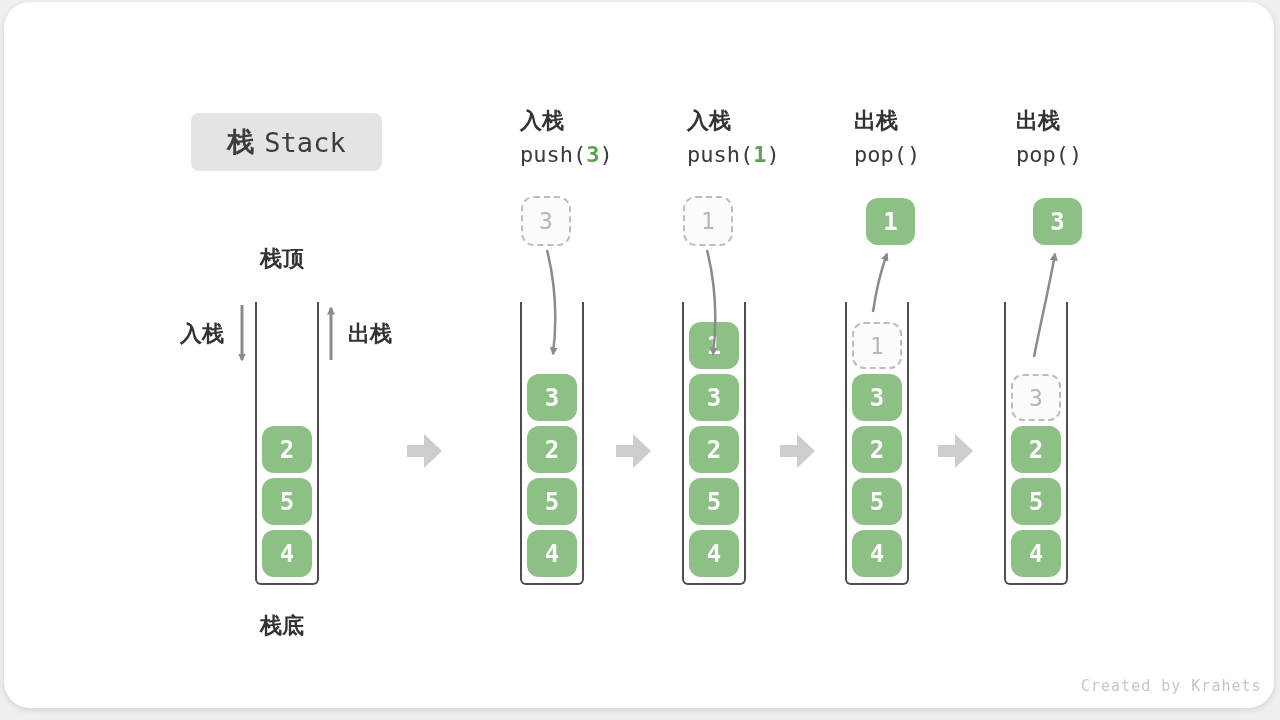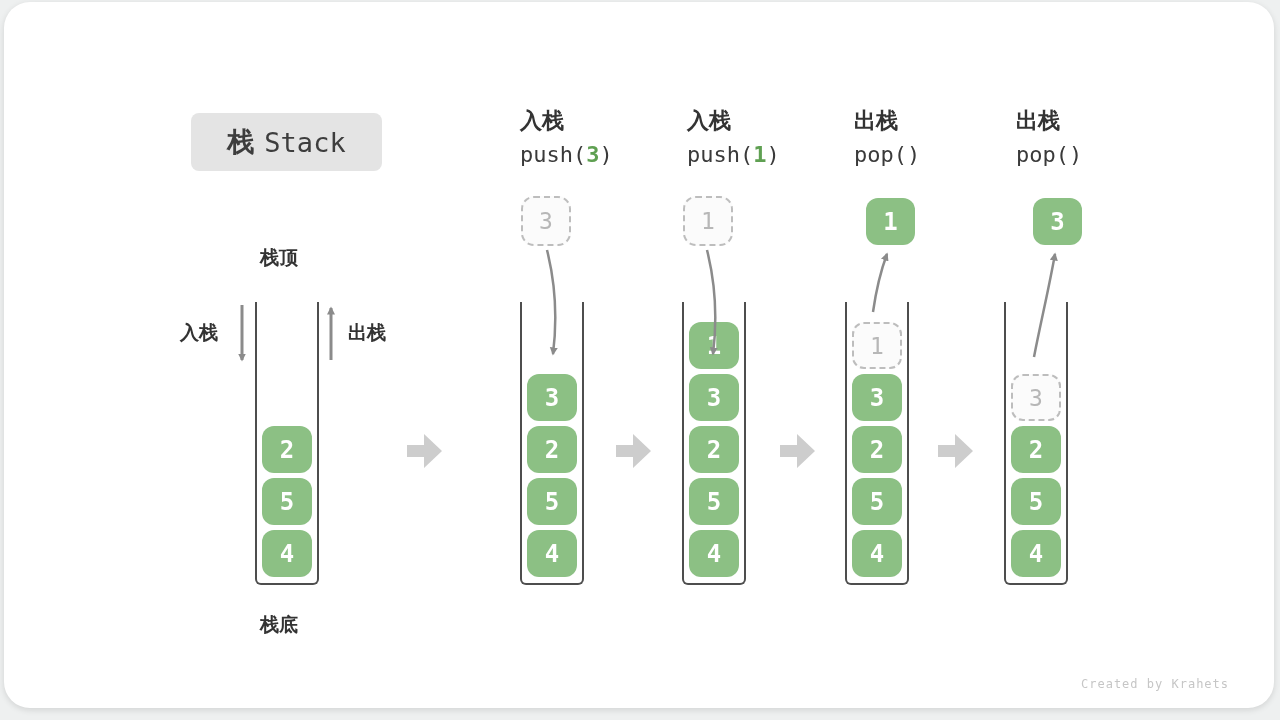--- a/index.html
+++ b/index.html
@@ -18,21 +18,21 @@
   .title-box{
     position:absolute;left:187px;top:111px;width:191px;height:58px;
     background:#e4e4e4;border-radius:8px;
     display:flex;align-items:center;justify-content:center;
     color:#3d3d3d;font-size:27px;
   }
   .title-box .cn{font-weight:700;margin-right:10px;}
   .title-box .en{font-family:"DejaVu Sans Mono","Liberation Mono",monospace;font-weight:500;}
   
   .cjk-label{
-    position:absolute;color:#333333;font-size:19px;font-weight:700;
+    position:absolute;color:#333333;font-size:22px;font-weight:700;
     white-space:nowrap;line-height:1;text-align:right;
   }
   
   .op{position:absolute;top:108px;width:140px;}
   .op .op-cn{color:#333333;font-size:22px;font-weight:700;line-height:1;}
   .op .op-code{
     margin-top:12px;color:#3a3a3a;font-size:22px;line-height:1;
     font-family:"DejaVu Sans Mono","Liberation Mono",monospace;white-space:nowrap;
   }
   .op .op-arg{color:#5fa052;font-weight:700;}
@@ -68,21 +68,21 @@
   }
   .float-green{
     position:absolute;top:196px;width:49px;height:47px;border-radius:12px;
     background:#8cc084;color:#ffffff;
     display:flex;align-items:center;justify-content:center;
     font-family:"DejaVu Sans Mono","Liberation Mono",monospace;
     font-size:24px;font-weight:700;
   }
   .watermark{
     position:absolute;left:1077px;top:675px;
-    color:#c6c6c6;font-size:12px;letter-spacing:1px;
+    color:#c6c6c6;font-size:15px;letter-spacing:1px;
     font-family:"DejaVu Sans Mono","Liberation Mono",monospace;
   }
   svg.overlay{position:absolute;left:0;top:0;pointer-events:none;}
 </style>
 </head>
 <body>
 
 <div class="card">
 
   <div class="title-box">

